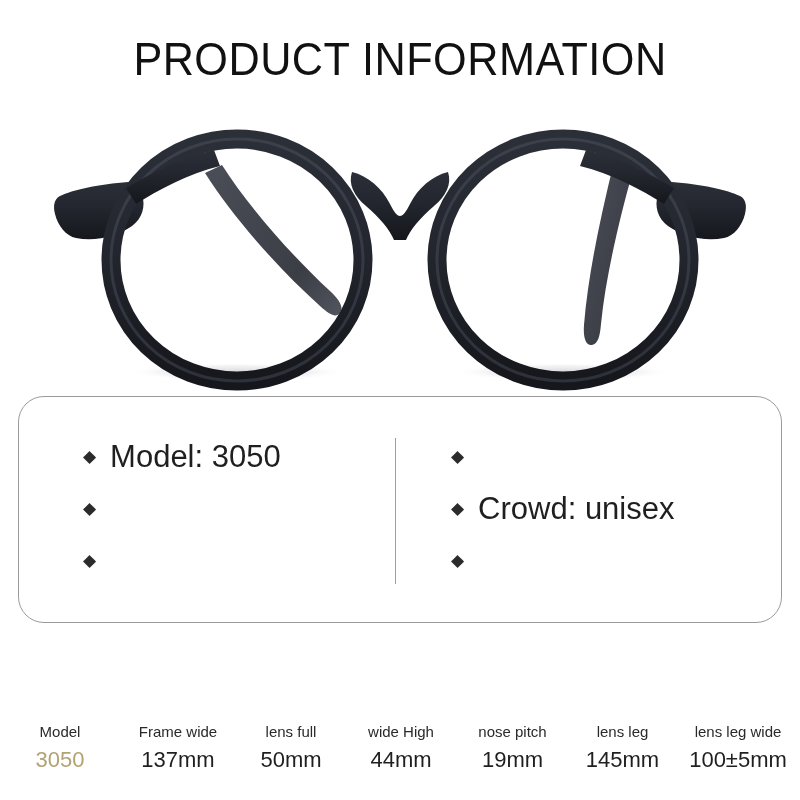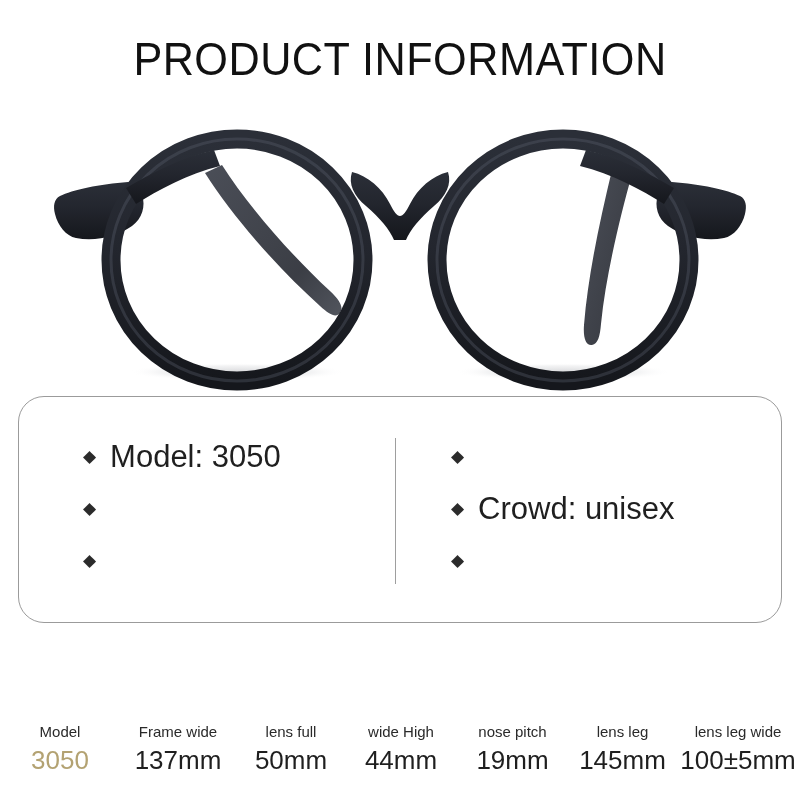--- a/index.html
+++ b/index.html
@@ -113,21 +113,21 @@
   .dim-table th {
     font-size: 15px;
     line-height: 22px;
     font-weight: 400;
     color: #2a2a2a;
     text-align: center;
     padding: 0;
     white-space: nowrap;
   }
   .dim-table td {
-    font-size: 26px;
+    font-size: 22px;
     line-height: 34px;
     font-weight: 400;
     color: #1f1f1f;
     text-align: center;
     padding: 0;
     white-space: nowrap;
   }
   .dim-table td.model-value {
     color: #b3a272;
   }

